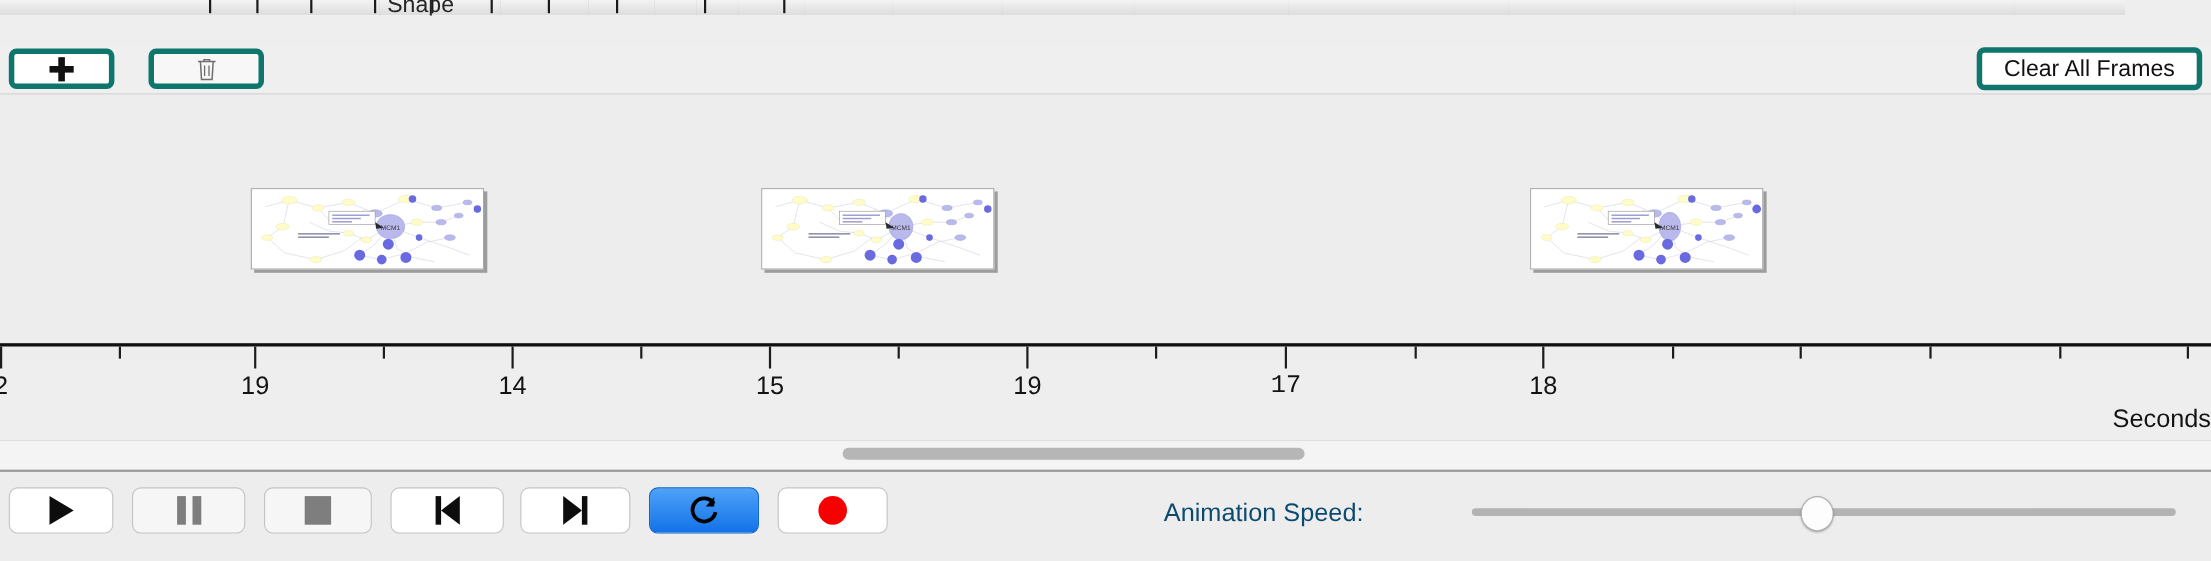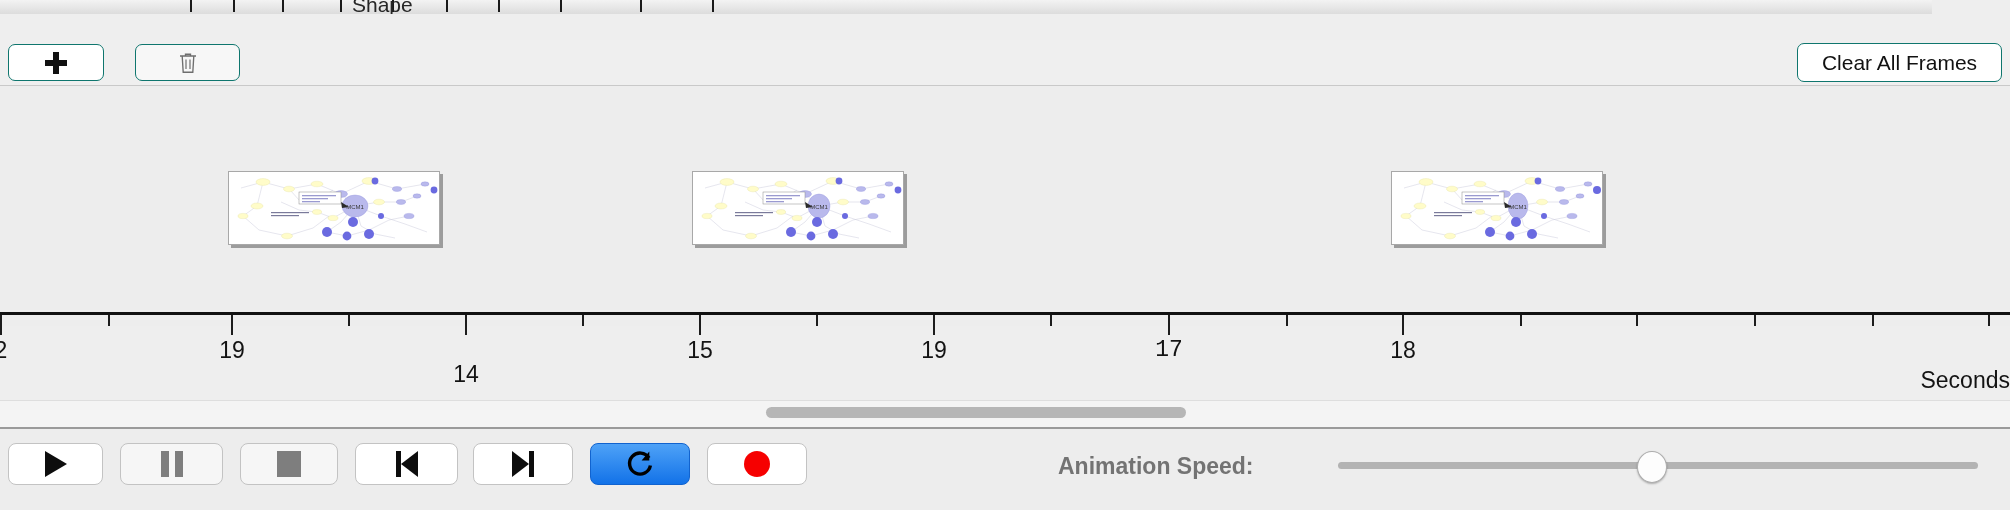--- a/index.html
+++ b/index.html
@@ -86,21 +86,21 @@
   .toolbar {
     position: absolute;
     left: 0; top: 40px;
     width: 2010px; height: 45px;
     background: #efefef;
     border-bottom: 1px solid #c9c9c9;
   }
   .tbtn {
     position: absolute;
     border-radius: 7px;
-    border: 1px solid #0f766e;
+    border: 5px solid #0f766e;
     box-sizing: border-box;
     display: flex;
     align-items: center;
     justify-content: center;
   }
   .tbtn.add {
     left: 8px; top: 4px;
     width: 96px; height: 37px;
     background: #ffffff;
   }
@@ -258,24 +258,23 @@
   .ic-record {
     width: 26px; height: 26px;
     border-radius: 50%;
     background: #f60000;
   }
 
   .speed-label {
     position: absolute;
     left: 1058px; top: 24px;
     font-size: 23px;
-    color: #737373;
+    color: #0c4a6e;
     white-space: nowrap;
     font-family: "Liberation Sans", sans-serif;
-    font-weight: bold;
   }
   .slider {
     position: absolute;
     left: 1338px; top: 33px;
     width: 640px; height: 7px;
     background: #b3b3b3;
     border-radius: 4px;
   }
   .slider-thumb {
     position: absolute;
@@ -514,21 +513,21 @@
     </div>
   </div>
 
   <div class="ruler"></div>
   <div id="ticks-host">
       <div class="tick major" style="left: 0px;"></div>
       <div class="tick-label" style="left: 1px;">2</div>
       <div class="tick major" style="left: 231px;"></div>
       <div class="tick-label" style="left: 232px;">19</div>
       <div class="tick major" style="left: 465px;"></div>
-      <div class="tick-label" style="left: 466px; margin-top: 24px;">14</div>
+      <div class="tick-label" style="left: 466px;">14</div>
       <div class="tick major" style="left: 699px;"></div>
       <div class="tick-label" style="left: 700px;">15</div>
       <div class="tick major" style="left: 933px;"></div>
       <div class="tick-label" style="left: 934px;">19</div>
       <div class="tick major" style="left: 1168px;"></div>
       <div class="tick-label" style="left: 1169px; font-family: Liberation Mono, monospace;">17</div>
       <div class="tick major" style="left: 1402px;"></div>
       <div class="tick-label" style="left: 1403px;">18</div>
       <div class="tick minor" style="left: 108px;"></div>
       <div class="tick minor" style="left: 348px;"></div>

